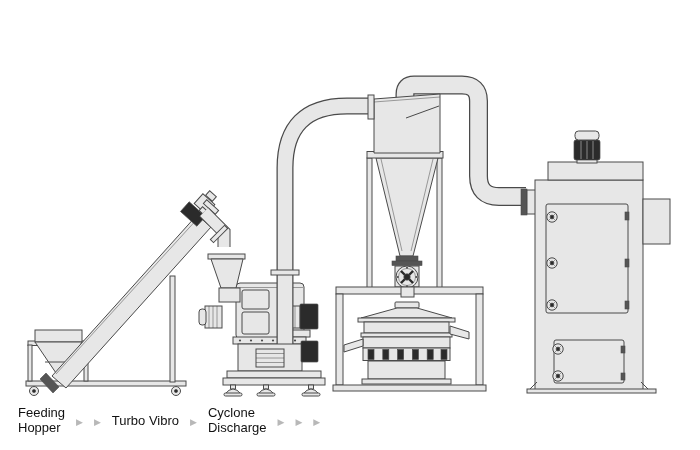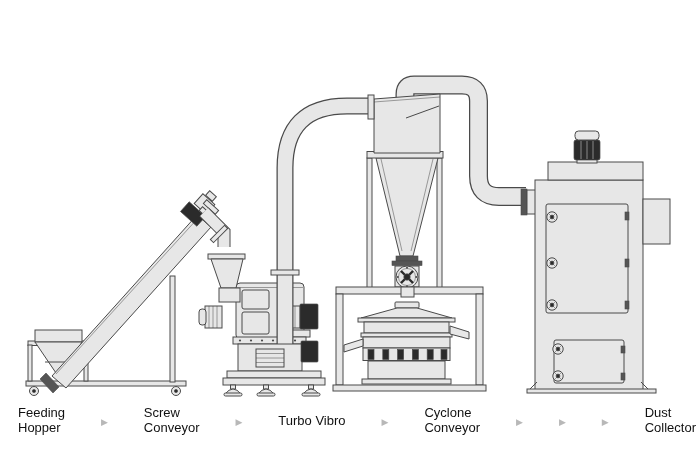--- a/index.html
+++ b/index.html
@@ -11,21 +11,21 @@
   .dk{fill:var(--darkPart,#2b2b2b);stroke:var(--outline,#4a4a4a);stroke-width:.7;}
   .fl{fill:var(--flangeFill,#555);stroke:var(--outline,#4a4a4a);stroke-width:.6;}
   .ln{fill:none;stroke:var(--outline,#4a4a4a);stroke-width:1;}
   .thin{fill:none;stroke:var(--outline,#4a4a4a);stroke-width:.6;opacity:.85;}
   .po{fill:none;stroke:var(--outline,#4a4a4a);}
   .pi{fill:none;stroke:var(--bodyFill,#e7e7e7);}
   .dot{fill:var(--outline,#4a4a4a);stroke:none;}
   .ribL{stroke:#8a8a8a;stroke-width:1;}
   
   .flow{position:absolute;left:18px;top:398px;width:678px;height:46px;
-        display:flex;align-items:center;gap:11px;justify-content:space-between;}
+        display:flex;align-items:center;gap:11px;}
   .lbl{font-size:13px;line-height:1.12;color:var(--labelText,#111);white-space:pre-line;}
   .arr{font-size:9px;color:var(--arrow,#b8b8b8);flex:0 0 auto;transform:translateY(1px);}
 </style>
 </head>
 <body>
 
 <div class="stage">
 <svg width="700" height="400" viewBox="0 0 700 400">
 
   <g>
@@ -213,26 +213,22 @@
     <line x1="537" y1="382" x2="529" y2="390" class="ln"></line>
     <line x1="641" y1="382" x2="649" y2="390" class="ln"></line>
     <rect x="527" y="389" width="129" height="4" class="mf"></rect>
   </g>
 </svg>
 
   <div class="flow">
     <span class="lbl">Feeding
 Hopper</span>
     <span class="arr">▶</span>
-    <span class="lbl">Screw
-Conveyor</span>
     <span class="arr">▶</span>
     <span class="lbl">Turbo Vibro</span>
     <span class="arr">▶</span>
     <span class="lbl">Cyclone
-Conveyor</span>
-    <span class="arr">▶</span>
-    <span class="arr">▶</span>
-    <span class="arr">▶</span>
-    <span class="lbl">Dust
-Collector</span>
+Discharge</span>
+    <span class="arr">▶</span>
+    <span class="arr">▶</span>
+    <span class="arr">▶</span>
   </div>
 </div>
 
 </body></html>

